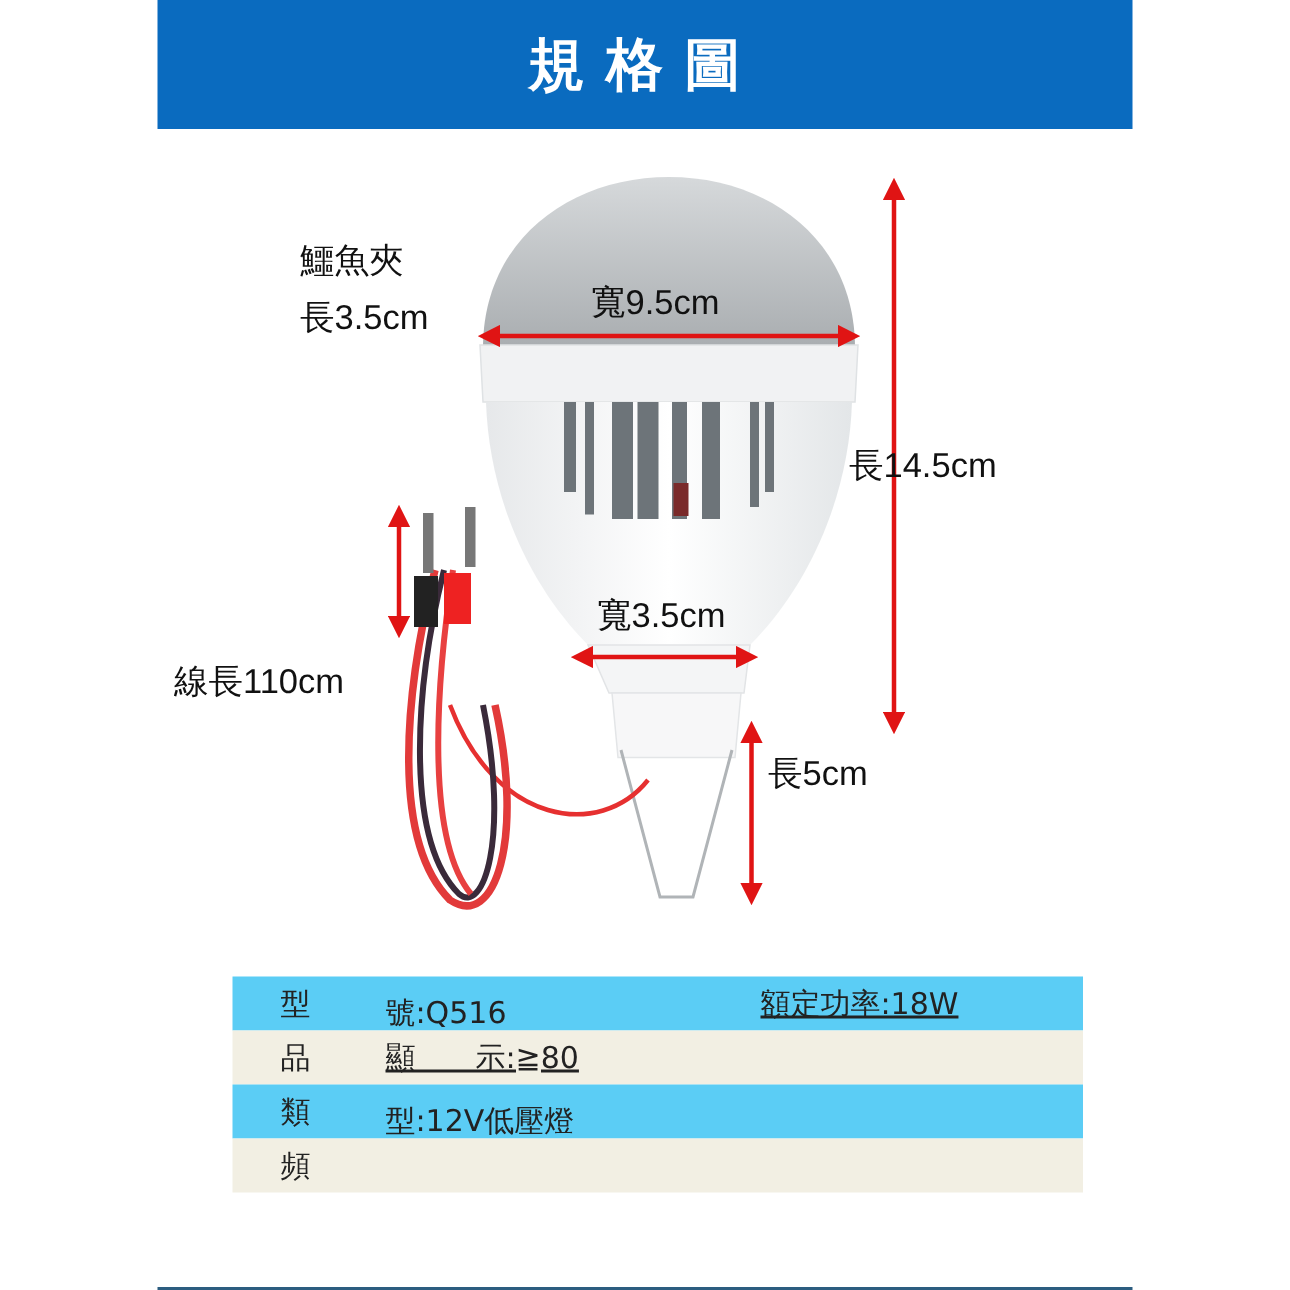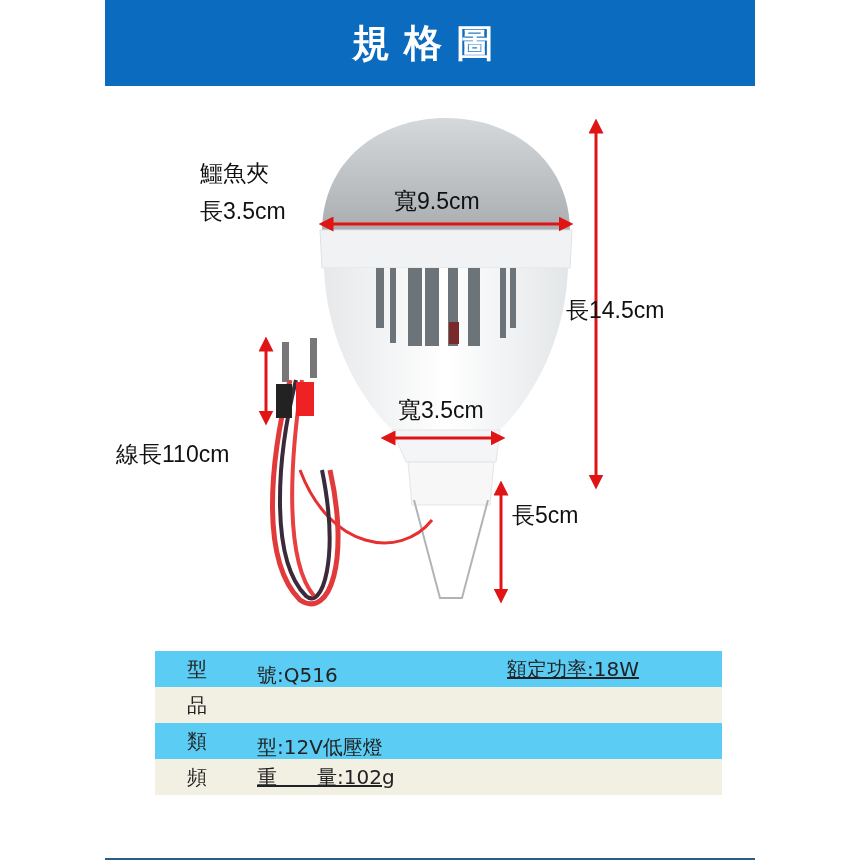--- a/index.html
+++ b/index.html
@@ -88,24 +88,24 @@
 <div class="label" style="left:512px;top:502px;">長5cm</div>
 
 <div class="table">
   <div class="row blue">
     <span class="c1">型</span>
     <span class="c2">號:Q516</span>
     <span class="c3">額定功率:18W</span>
   </div>
   <div class="row cream">
     <span class="c1">品</span>
+    <span class="c3">顯　　示:≧80</span>
   </div>
   <div class="row blue">
     <span class="c1">類</span>
     <span class="c2">型:12V低壓燈</span>
   </div>
   <div class="row cream">
     <span class="c1">頻</span>
-    <span class="c3">重　　量:102g</span>
   </div>
 </div>
 
 <div class="bottom-line"></div>
 
 </body></html>

